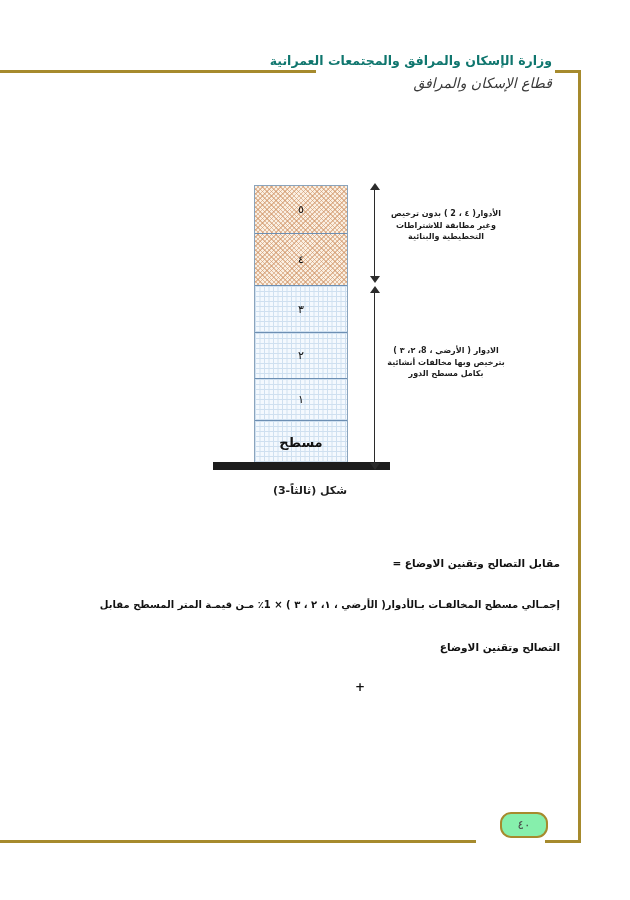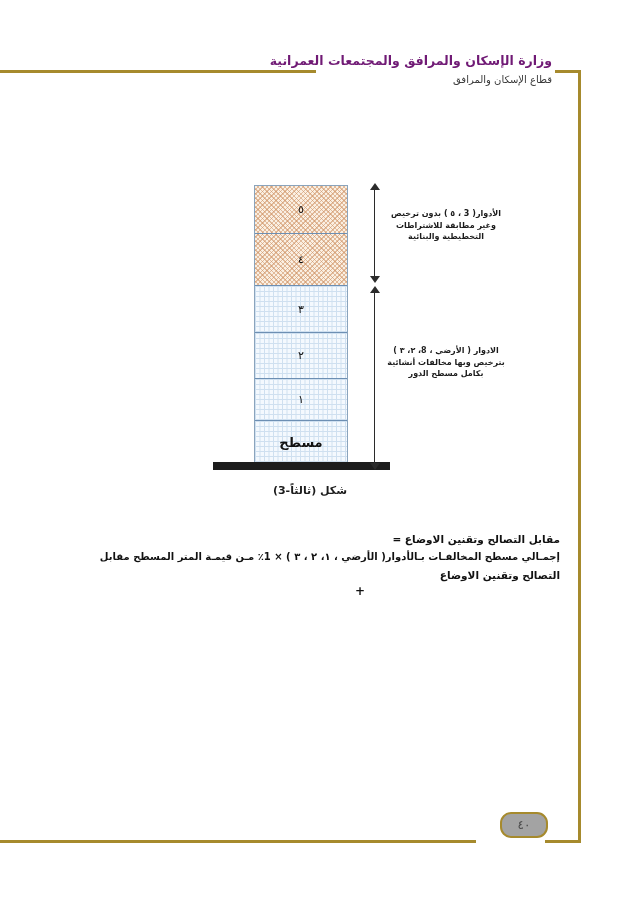--- a/index.html
+++ b/index.html
@@ -53,41 +53,42 @@
   #header {
     position: absolute;
     left: 320px; top: 52px;
     width: 232px;
     text-align: right;
     direction: rtl;
   }
   #header .ministry {
     font-size: 12.5px;
     font-weight: bold;
-    color: #701a75;
+    color: #0f766e;
     letter-spacing: -0.2px;
     line-height: 1.5;
     white-space: nowrap;
   }
   #header .sector {
-    font-size: 10px;
+    font-size: 14px;
     color: #3a3a3a;
     line-height: 1.6;
     margin-top: 1px;
     white-space: nowrap;
+    font-style: italic;
   }
 
   
   #page-number-badge {
     position: absolute;
     left: 500px; top: 812px;
     width: 44px; height: 22px;
     border: 2px solid #a68a2d;
     border-radius: 11px;
-    background: #a3a3a3;
+    background: #86efac;
     display: flex;
     align-items: center;
     justify-content: center;
     font-size: 12px;
     color: #4a4a4a;
     direction: rtl;
   }
 
   
   #diagram { position: absolute; left: 0; top: 0; width: 630px; height: 520px; }
@@ -198,20 +199,21 @@
     width: 440px;
     direction: rtl;
     text-align: right;
     color: #111;
   }
   #formula-block .f-line {
     font-size: 10.5px;
     font-weight: bold;
     line-height: 1.75;
     white-space: nowrap;
+    margin-top: 24px;
   }
   #formula-block .f-line.wide { font-size: 10px; letter-spacing: 0.15px; }
   #formula-block .f-line.plus {
     text-align: center;
     font-size: 12px;
     line-height: 1.2;
     padding-left: 40px;
   }
 </style>
 </head>
@@ -260,21 +262,21 @@
     <div class="shaft"></div>
     <div class="head down"></div>
   </div>
 
   <div class="dim-arrow" id="dim-lower">
     <div class="head up"></div>
     <div class="shaft"></div>
     <div class="head down"></div>
   </div>
 
-  <div class="annotation" id="annotation-upper">الأدوار( 3 ، ٥ ) بدون ترخيص وغير مطابقة للاشتراطات التخطيطية والبنائية</div>
+  <div class="annotation" id="annotation-upper">الأدوار( ٤ ، 2 ) بدون ترخيص وغير مطابقة للاشتراطات التخطيطية والبنائية</div>
 
   <div class="annotation" id="annotation-lower">الادوار ( الأرضي ، 8، ٢، ٣ ) بترخيص وبها مخالفات أنشائية بكامل مسطح الدور</div>
 
   <div id="figure-caption">شكل (ثالثاً-3)</div>
 </div>
 
 <div id="formula-block">
   <div class="f-line">مقابل التصالح وتقنين الاوضاع =</div>
   <div class="f-line wide">إجمـالي مسطح المخالفـات بـالأدوار( الأرضي ، ١، ٢ ، ٣ ) × 1٪ مـن قيمـة المتر المسطح مقابل</div>
   <div class="f-line">التصالح وتقنين الاوضاع</div>

